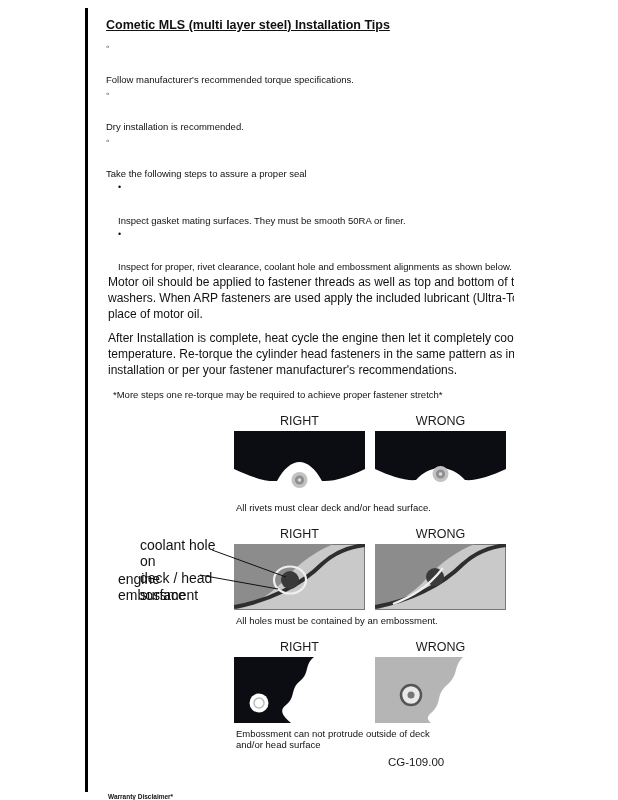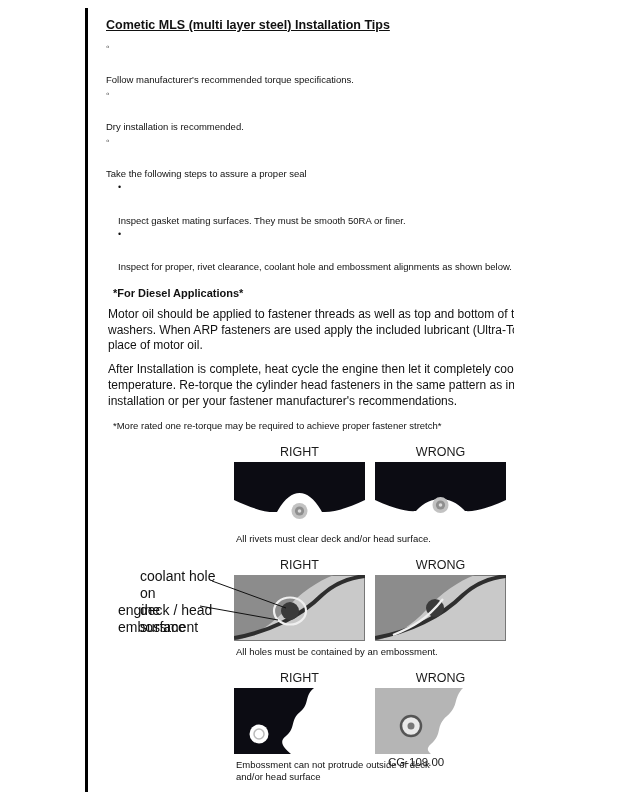--- a/index.html
+++ b/index.html
@@ -73,24 +73,23 @@
           <span class="sb-marker"></span>
           <span>Inspect gasket mating surfaces.  They must be smooth 50RA or finer.</span>
         </div>
         <div class="bullet">
           <span class="sb-marker"></span>
           <span>Inspect for proper, rivet clearance, coolant hole and embossment alignments as shown below.</span>
         </div>
       </div>
     </div>
 
-    <div class="diesel-heading">*For Diesel Applications*</div>
     <div class="para">Motor oil should be applied to fastener threads as well as top and bottom of the fastener washers. When ARP fasteners are used apply the included lubricant (Ultra-Torque®) in place of motor oil.</div>
     <div class="para">After Installation is complete, heat cycle the engine then let it completely cool to ambient temperature. Re-torque the cylinder head fasteners in the same pattern as initial installation or per your fastener manufacturer's recommendations.</div>
-    <div class="note">*More rated one re-torque may be required to achieve proper fastener stretch*</div>
+    <div class="note">*More steps one re-torque may be required to achieve proper fastener stretch*</div>
 
     <div class="figures">
 
       <div class="fig-block first">
         <div class="fig-row">
           <div class="fig-col">
             <div class="fig-label">RIGHT</div>
             <svg class="fig-img" viewBox="0 0 131 66">
               <rect x="0" y="0" width="131" height="66" fill="#ffffff"></rect>
               <path d="M0,0 H131 V38 C116,45 100,51 88,50 C81,37 73,31 65.5,31 C58,31 50,37 43,50 C31,51 15,45 0,38 Z" fill="#0c0c13"></path>

